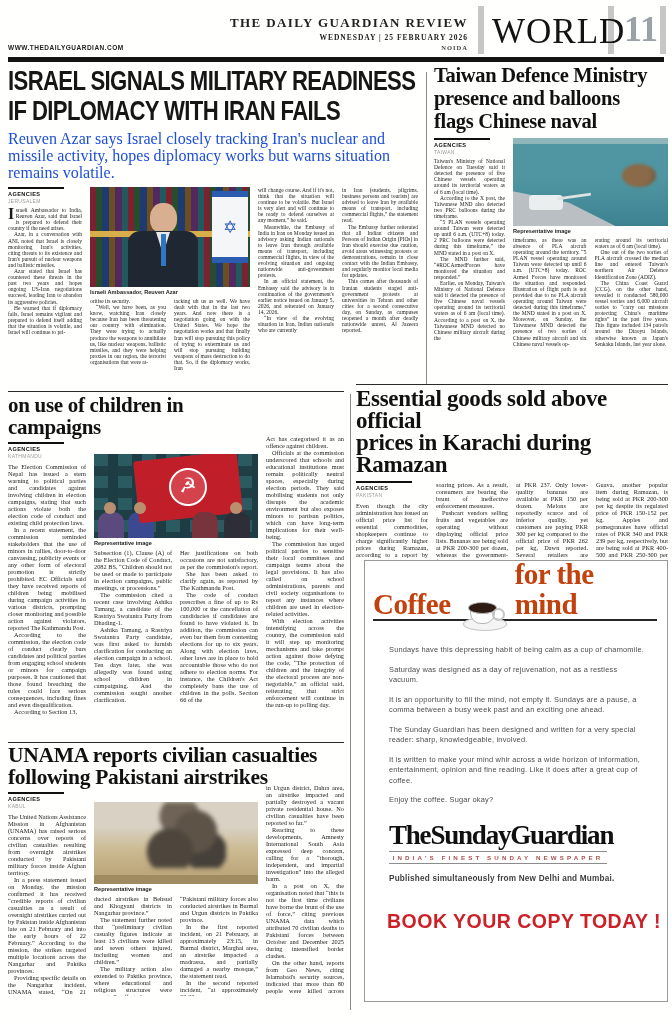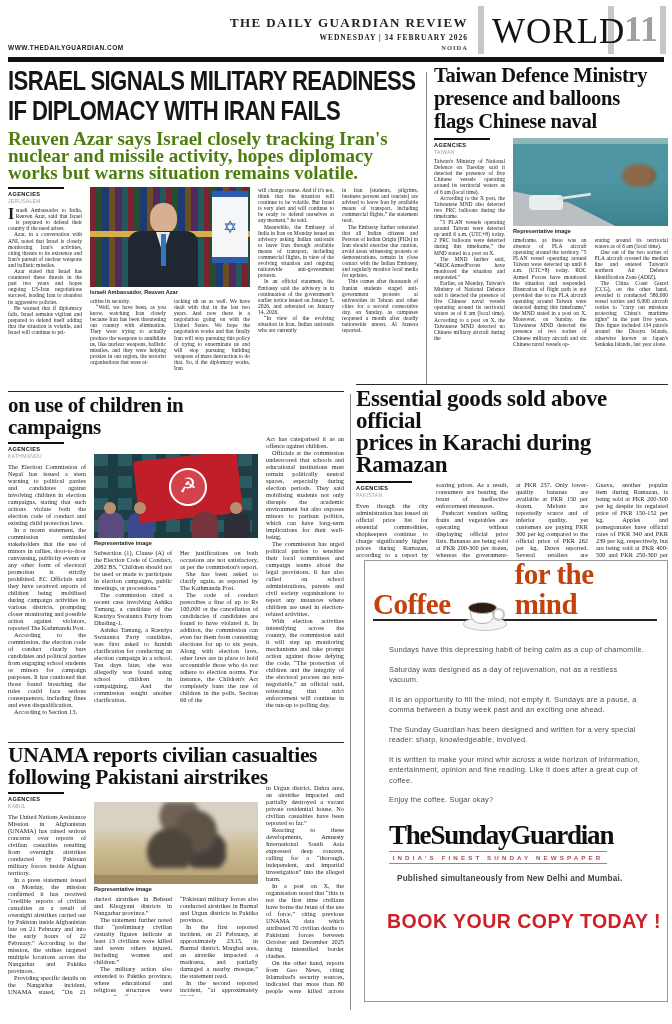--- a/index.html
+++ b/index.html
@@ -28,21 +28,21 @@
   .fsA .col{font-size:5.5px;line-height:6.1px;}
   .fsB .col, .fsB .acol{font-size:6.3px;line-height:7px;text-align:justify;overflow:hidden;}
   .col p,.acol p{margin:0;}
   .col p+p,.acol p+p{text-indent:6px;}
   .dc p:first-child::first-letter{float:left;font-size:16px;line-height:13px;font-weight:bold;padding-right:1.5px;}
   .photo{position:relative;overflow:hidden;}
   .hl-serif{font-family:"Liberation Serif",serif;font-weight:bold;color:#111;}
   
   .isr-hl{font:800 28px "Liberation Sans",sans-serif;letter-spacing:-.8px;color:#161616;
       transform:scaleX(.79);transform-origin:0 50%;white-space:nowrap;line-height:30px;}
-  .isr-stand{margin-top:4px;font-size:19px;line-height:17px;color:#4d7c0f;font-weight:bold;}
+  .isr-stand{margin-top:4px;font-size:16px;line-height:17px;color:#1d4ed8;}
   
   .ph-israel{width:160px;height:100px;background:#caa13c;}
   .ph-israel .books{position:absolute;left:0;width:100%;height:44px;
       background:repeating-linear-gradient(90deg,#7a2230 0 6px,#274d2f 6px 12px,#1f3a70 12px 19px,#6b4e21 19px 25px,#53285e 25px 32px,#205a5e 32px 38px);}
   .ph-israel .shelf{position:absolute;left:0;top:44px;width:100%;height:6px;background:#d8ae4a;}
   .ph-israel .flag{position:absolute;right:2px;top:4px;width:36px;height:60px;background:#f4f6f8;
       display:flex;align-items:center;justify-content:center;color:#2b5cb0;font-size:17px;
       border-top:6px solid #2b5cb0;border-bottom:6px solid #2b5cb0;}
   .ph-israel .head{position:absolute;left:60px;top:16px;width:27px;height:31px;border-radius:46%;background:#d9af91;}
   .ph-israel .body{position:absolute;left:38px;top:44px;width:70px;height:56px;background:#1f2733;border-radius:12px 12px 0 0;}
@@ -88,33 +88,33 @@
   .cup .saucer{position:absolute;bottom:0;left:2px;width:42px;height:12px;border-radius:50%;background:#f4f4f4;border:1px solid #c4c4c4;}
   .cup .bodyc{position:absolute;bottom:7px;left:9px;width:23px;height:16px;background:#fdfdfd;border:1px solid #b5b5b5;border-radius:0 0 11px 11px;}
   .cup .coffee{position:absolute;bottom:17px;left:7px;width:27px;height:10px;border-radius:50%;background:#2e1c12;border:1px solid #b5b5b5;}
   .cup .handle{position:absolute;bottom:10px;left:31px;width:9px;height:9px;border:2px solid #c4c4c4;border-radius:50%;}
   .ad-paras{margin:24px 22px 0 24px;}
   .ad-paras p{margin:0 0 9px;font-family:"Liberation Sans",sans-serif;font-size:7.4px;line-height:10.5px;
       color:#4c4c4c;letter-spacing:.2px;}
   .ad-logo{margin:14px 0 0 24px;font:bold 27px "Liberation Serif",serif;letter-spacing:-1.2px;color:#101010;width:222px;}
   .ad-tagwrap{margin-left:24px;width:218px;border-top:1.5px solid #8c8c8c;border-bottom:1.5px solid #8c8c8c;padding:2px 0;}
   .ad-tag{font:bold 6.2px "Liberation Sans",sans-serif;letter-spacing:3.1px;color:#a8524e;text-align:center;}
-  .ad-pub{margin:10px 0 0 32px;font:bold 8.2px "Liberation Sans",sans-serif;color:#3f3f3f;letter-spacing:.2px;}
+  .ad-pub{margin:10px 0 0 24px;font:bold 8.2px "Liberation Sans",sans-serif;color:#3f3f3f;letter-spacing:.2px;}
   .ad-cta{margin:26px 0 0 22px;font:800 21px "Liberation Sans",sans-serif;letter-spacing:.5px;
       transform:scaleX(.93);transform-origin:0 50%;white-space:nowrap;}
 </style>
 </head>
 <body>
 
 <div class="page">
 
   <div class="site-url">WWW.THEDAILYGUARDIAN.COM</div>
   <div class="pubinfo">
     <div class="l1">THE DAILY GUARDIAN REVIEW</div>
-    <div class="l2">WEDNESDAY | 34 FEBRUARY 2026</div>
+    <div class="l2">WEDNESDAY | 25 FEBRUARY 2026</div>
     <div class="l3">NOIDA</div>
   </div>
   <div class="graybar" style="left:478px;"></div>
   <div class="graybar" style="left:608px;"></div>
   <div class="graybar" style="left:660px;"></div>
   <div class="section-name">WORLD</div>
   <div class="page-num">11</div>
   <div class="masthead-rule"></div>
 
   <div class="art fsA" style="left:8px;top:66px;width:410px;height:324px;">

